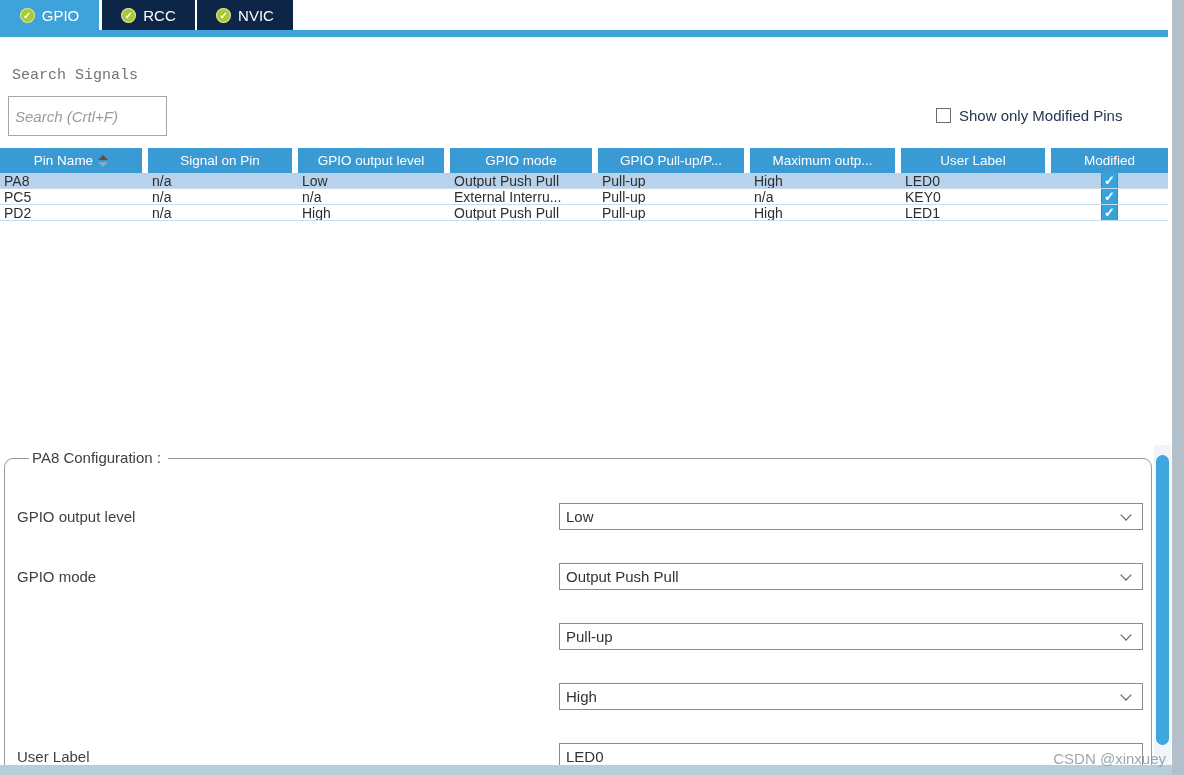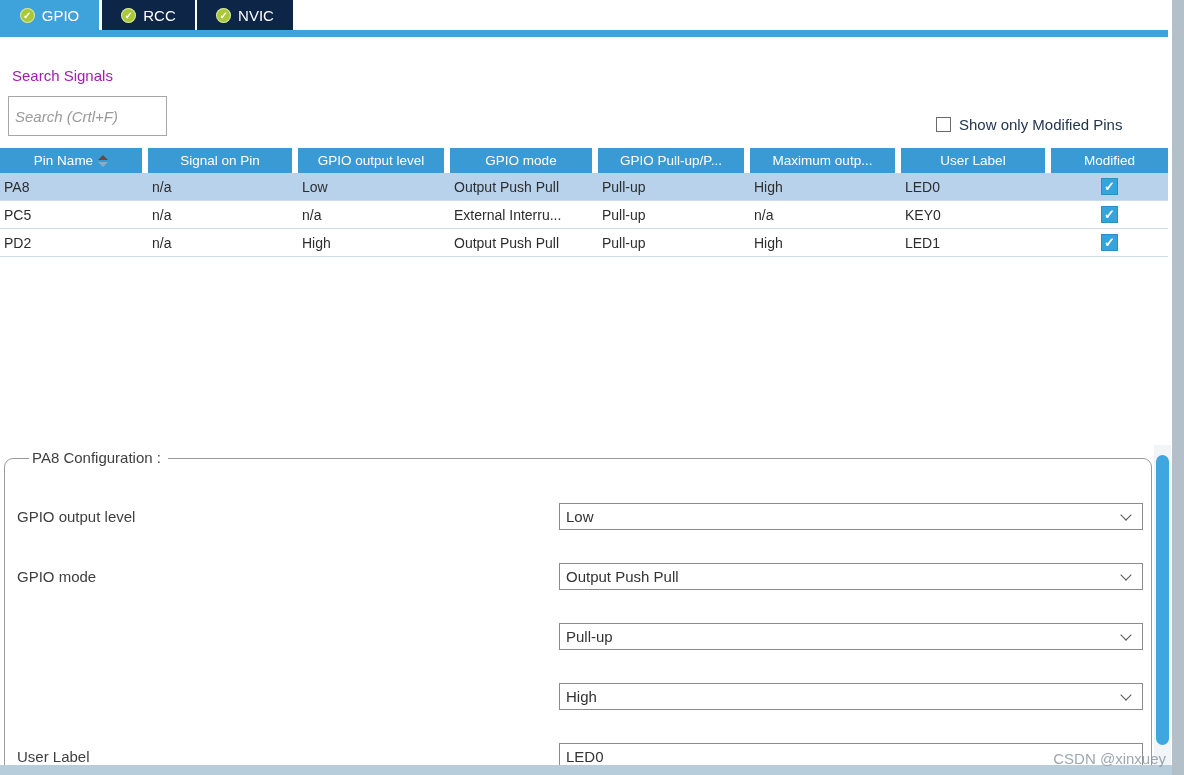--- a/index.html
+++ b/index.html
@@ -33,31 +33,31 @@
     box-shadow:inset 0 0 0 1px rgba(255,255,255,.55);
   }
   .tab-underline {
     position:absolute; left:0; top:30px; width:1168px; height:7px;
     background:#3ea2db;
   }
 
   
   .search-label {
     position:absolute; left:12px; top:67px;
-    font-size:15px; color:#a21caf;
+    font-size:15px; color:#737373;font-family:Liberation Mono, monospace;
   }
   .search-input {
     position:absolute; left:8px; top:96px; width:159px; height:40px;
     border:1px solid #a6a6a6; font-size:15px; padding:16px 6px;
     font-family:"Liberation Sans", sans-serif; color:#333; outline:none;
   }
   .search-input::placeholder { font-style:italic; color:#9b9b9b; }
 
   .modified-filter {
-    position:absolute; left:936px; top:115px; height:18px;
+    position:absolute; left:936px; top:106px; height:18px;
     display:flex; align-items:center; gap:8px;
   }
   .cb-empty {
     width:15px; height:15px; border:1px solid #6b6b6b; background:#fff;
   }
   .modified-filter-label { font-size:15px; color:#22364d; white-space:nowrap; }
 
   
   .pin-table { position:absolute; left:0; top:148px; width:1168px; }
   .tgrid {
@@ -73,21 +73,21 @@
   }
   .sort-icon { display:inline-flex; flex-direction:column; gap:2px; }
   .sort-icon .up {
     width:0; height:0; border-left:5px solid transparent;
     border-right:5px solid transparent; border-bottom:5px solid #6b4a3e;
   }
   .sort-icon .down {
     width:0; height:0; border-left:5px solid transparent;
     border-right:5px solid transparent; border-top:5px solid #8fa9bd;
   }
-  .trow { height:28px; border-bottom:1px solid #cddcea; background:#fff; }
+  .trow { height:16px; border-bottom:1px solid #cddcea; background:#fff; }
   .trow.selected { background:#b9d2eb; }
   .td {
     font-size:14px; color:#2d2d2d; padding-left:4px;
     display:flex; align-items:center; white-space:nowrap; overflow:hidden;
   }
   .td.center { justify-content:center; padding-left:0; }
   .cb-checked {
     width:17px; height:17px; background:#35a3dc; border:1px solid #2c8fc4;
     color:#fff; font-size:13px; font-weight:bold;
     display:flex; align-items:center; justify-content:center;

